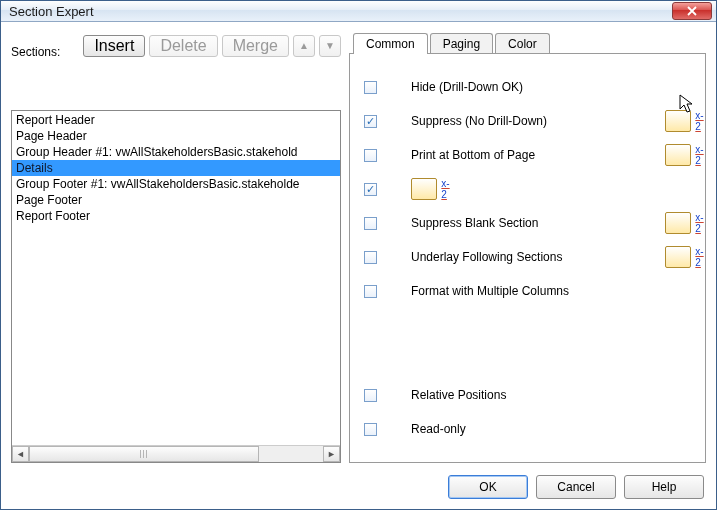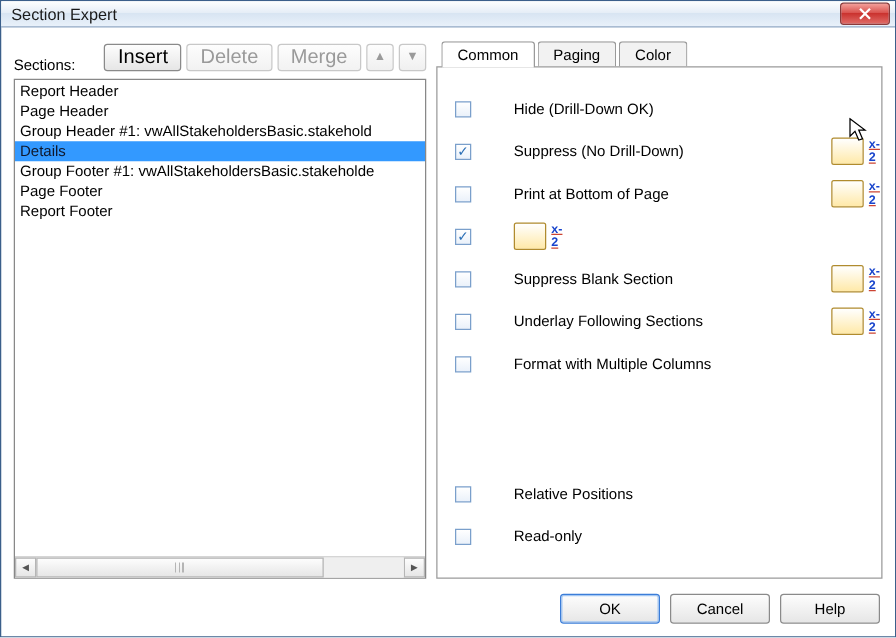--- a/index.html
+++ b/index.html
@@ -94,20 +94,21 @@
     justify-content: center;
     color: #9a9a9a;
     font-size: 10px;
   }
   .listbox-wrap {
     flex: 1;
     display: flex;
     flex-direction: column;
     border: 1px solid #888;
     background: #fff;
+    margin-top: 47px;
   }
   .listbox {
     flex: 1;
     overflow: hidden;
     line-height: 16px;
     padding-top: 1px;
   }
   .list-item {
     padding: 0 4px;
     white-space: nowrap;
@@ -215,21 +216,21 @@
     border: 1px solid #b08b2e;
     background: linear-gradient(to bottom,#fff,#ffe9a8);
     border-radius: 2px;
     display: inline-flex;
     align-items: center;
     justify-content: center;
     cursor: pointer;
   }
   .formula-btn span{
     font-size: 10px;
-    font-weight: bold;
+    font-weight: normal;
     color: #1844cc;
     text-decoration: underline;
     text-decoration-color:#c43;
     margin-left:43px;
   }
   .cursor-arrow {
     position: absolute;
     top: 40px;
     right: 10px;
     font-size: 16px;

